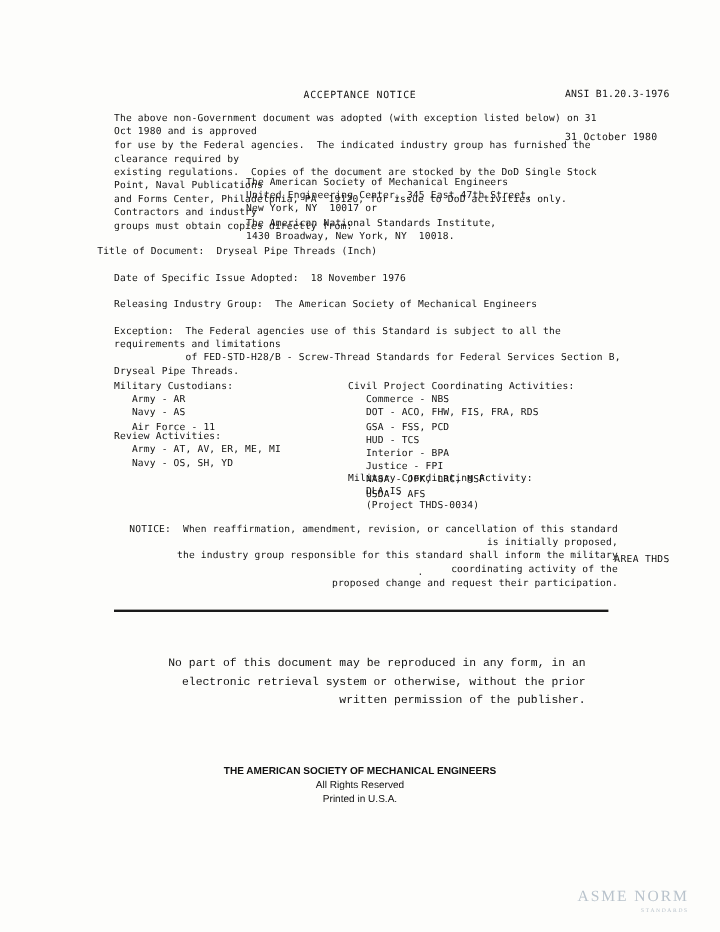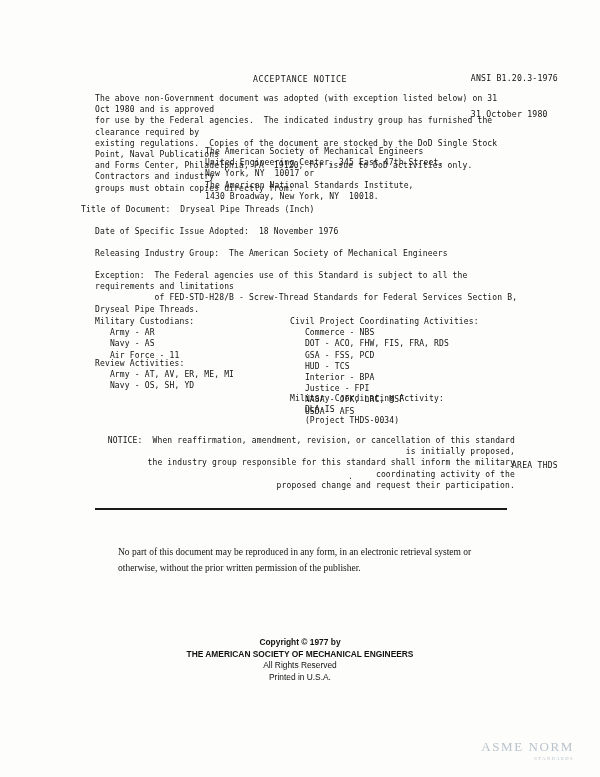--- a/index.html
+++ b/index.html
@@ -96,24 +96,24 @@
     width: 412px;
     height: 2px;
     background: #1a1a1a;
   }
   
   .repro {
     position: absolute;
     top: 545px;
     left: 118px;
     width: 370px;
-    font-family: Liberation Serif, serif;
+    font-family: Liberation Mono, monospace;
     font-size: 9.5px;
     line-height: 15.5px;
-    text-align: left;
+    text-align: right;
   }
   .copyright {
     position: absolute;
     top: 637px;
     left: 0;
     width: 600px;
     text-align: center;
     font-family: "Liberation Sans", sans-serif;
     font-size: 8.4px;
     line-height: 11.5px;
@@ -195,21 +195,20 @@
 proposed change and request their participation.</div>
 
   <div class="area-thds">AREA THDS</div>
   <div class="mid-dot">.</div>
 
   <div class="rule"></div>
 
   <div class="repro">No part of this document may be reproduced in any form, in an electronic retrieval system or otherwise, without the prior written permission of the publisher.</div>
 
   <div class="copyright">
-    <div class="strong">Copyright © 1977 by</div>
     <div class="strong">THE AMERICAN SOCIETY OF MECHANICAL ENGINEERS</div>
     <div>All Rights Reserved</div>
     <div>Printed in U.S.A.</div>
   </div>
 
   <div class="watermark">
     <div class="wm-main">ASME NORM</div>
     <div class="wm-sub">STANDARDS</div>
   </div>
 

